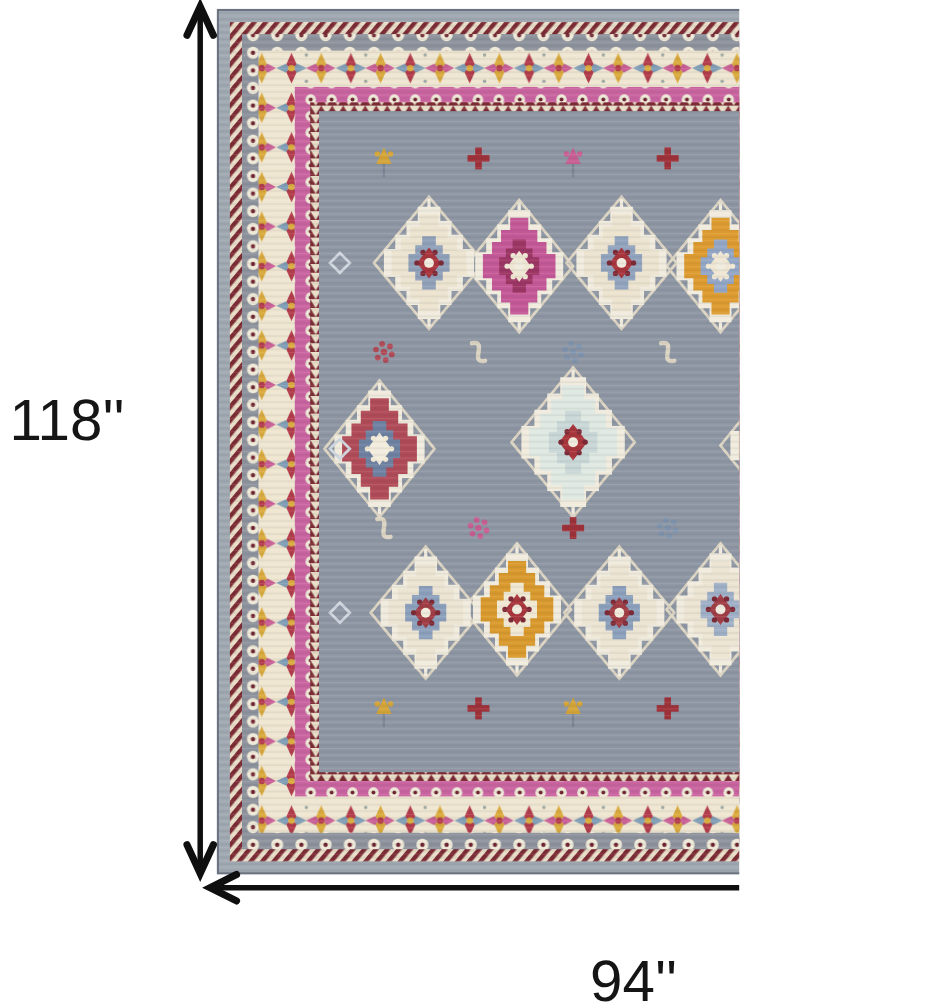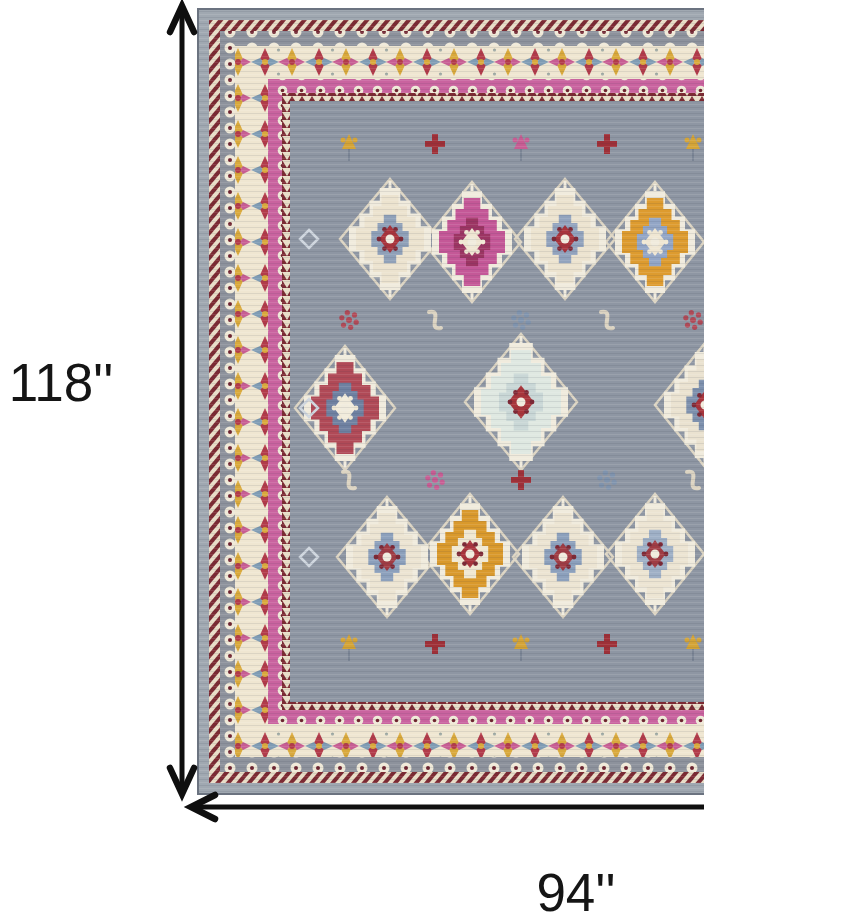--- a/index.html
+++ b/index.html
@@ -1,17 +1,17 @@
 <!DOCTYPE html>
 <html style="--p-background: #ffffff; --p-dimensionLine: #0f0f0f; --p-outerBand: #a0a8b1; --p-outerEdge: #6b7380; --p-maroon: #7c2a33; --p-zigCream: #e8ddc7; --p-grayBand: #8d929c; --p-rosetteCream: #efe9d8; --p-rosetteDot: #6e2430; --p-creamBand: #efe6d1; --p-flowerRed: #b23b4a; --p-flowerBlue: #7f9cb4; --p-flowerGold: #d9a93c; --p-flowerMagenta: #c75d93; --p-leafGray: #9aa5a0; --p-pinkBand: #c9639f; --p-field: #8e96a3; --p-lattice: #ddd5c3; --p-medallionOutline: #f0ebdd;"><head>
 <meta charset="utf-8">
 <style>
   html,body{margin:0;padding:0;background:#fff;}
   .stage{position:relative;width:672px;height:916px;background:var(--p-background,#fff);overflow:hidden;
-         font-family:"Liberation Sans",sans-serif;padding-left:32px;}
+         font-family:"Liberation Sans",sans-serif;}
   .rug-svg{position:absolute;left:197px;top:8px;width:648px;height:787px;display:block;}
   .dims-svg{position:absolute;left:0;top:0;width:850px;height:916px;pointer-events:none;}
   .dim-label{position:absolute;color:#151515;font-size:53px;line-height:1;font-weight:400;
              font-family:"Liberation Sans",sans-serif;white-space:nowrap;}
   .label-h{left:0;top:356px;width:122px;text-align:center;}
   .label-w{left:497px;top:866px;width:158px;text-align:center;}
 </style>
 </head>
 <body>
 

